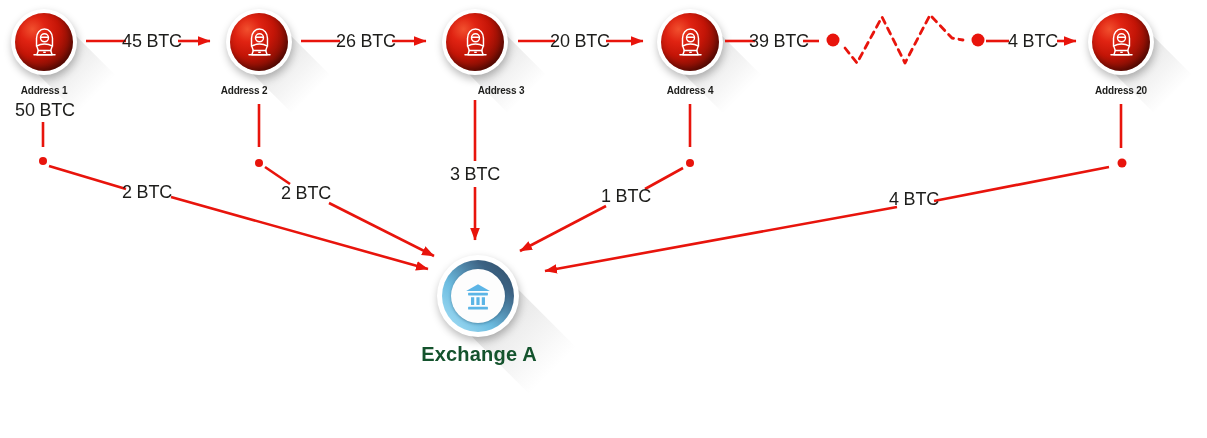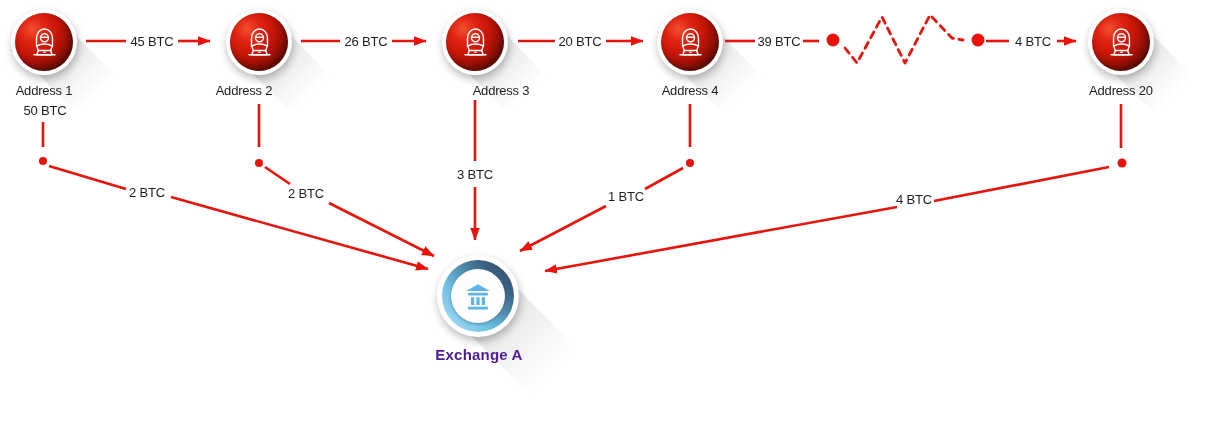--- a/index.html
+++ b/index.html
@@ -37,23 +37,23 @@
     position:absolute; inset:5px; border-radius:50%;
     background:linear-gradient(to top right, #aee4f9 0%, #6cbce0 38%, #3c6283 75%, #2e4a63 100%);
   }
   .core {
     position:absolute; inset:14px; border-radius:50%; background:#fdfdfd;
     box-shadow:0 1px 3px rgba(0,40,70,0.35);
     display:flex; align-items:center; justify-content:center;
   }
 
   .lbl { position:absolute; z-index:3; transform:translate(-50%,-50%); white-space:nowrap; color:#1d1d1b; }
-  .addr-lbl { font-weight:normal; font-size:13px; letter-spacing:-0.2px; }
-  .amt { font-size:13px; letter-spacing:-0.2px; }
-  .ex-lbl { font-weight:bold; font-size:15px; color:#4c1d95; letter-spacing:0.2px; }
+  .addr-lbl { font-weight:bold; font-size:10px; letter-spacing:-0.2px; }
+  .amt { font-size:18px; letter-spacing:-0.2px; }
+  .ex-lbl { font-weight:bold; font-size:20px; color:#14532d; letter-spacing:0.2px; }
 </style>
 </head>
 <body>
 
 <div class="stage">
 
   <svg class="lines" width="1207" height="438" viewBox="0 0 1207 438">
     <defs>
       <marker id="ah" markerUnits="userSpaceOnUse" markerWidth="14" markerHeight="12" refX="12" refY="5" orient="auto">
         <path d="M0,0.2 L12.5,5 L0,9.8 Z" fill="#e8140c"></path>

